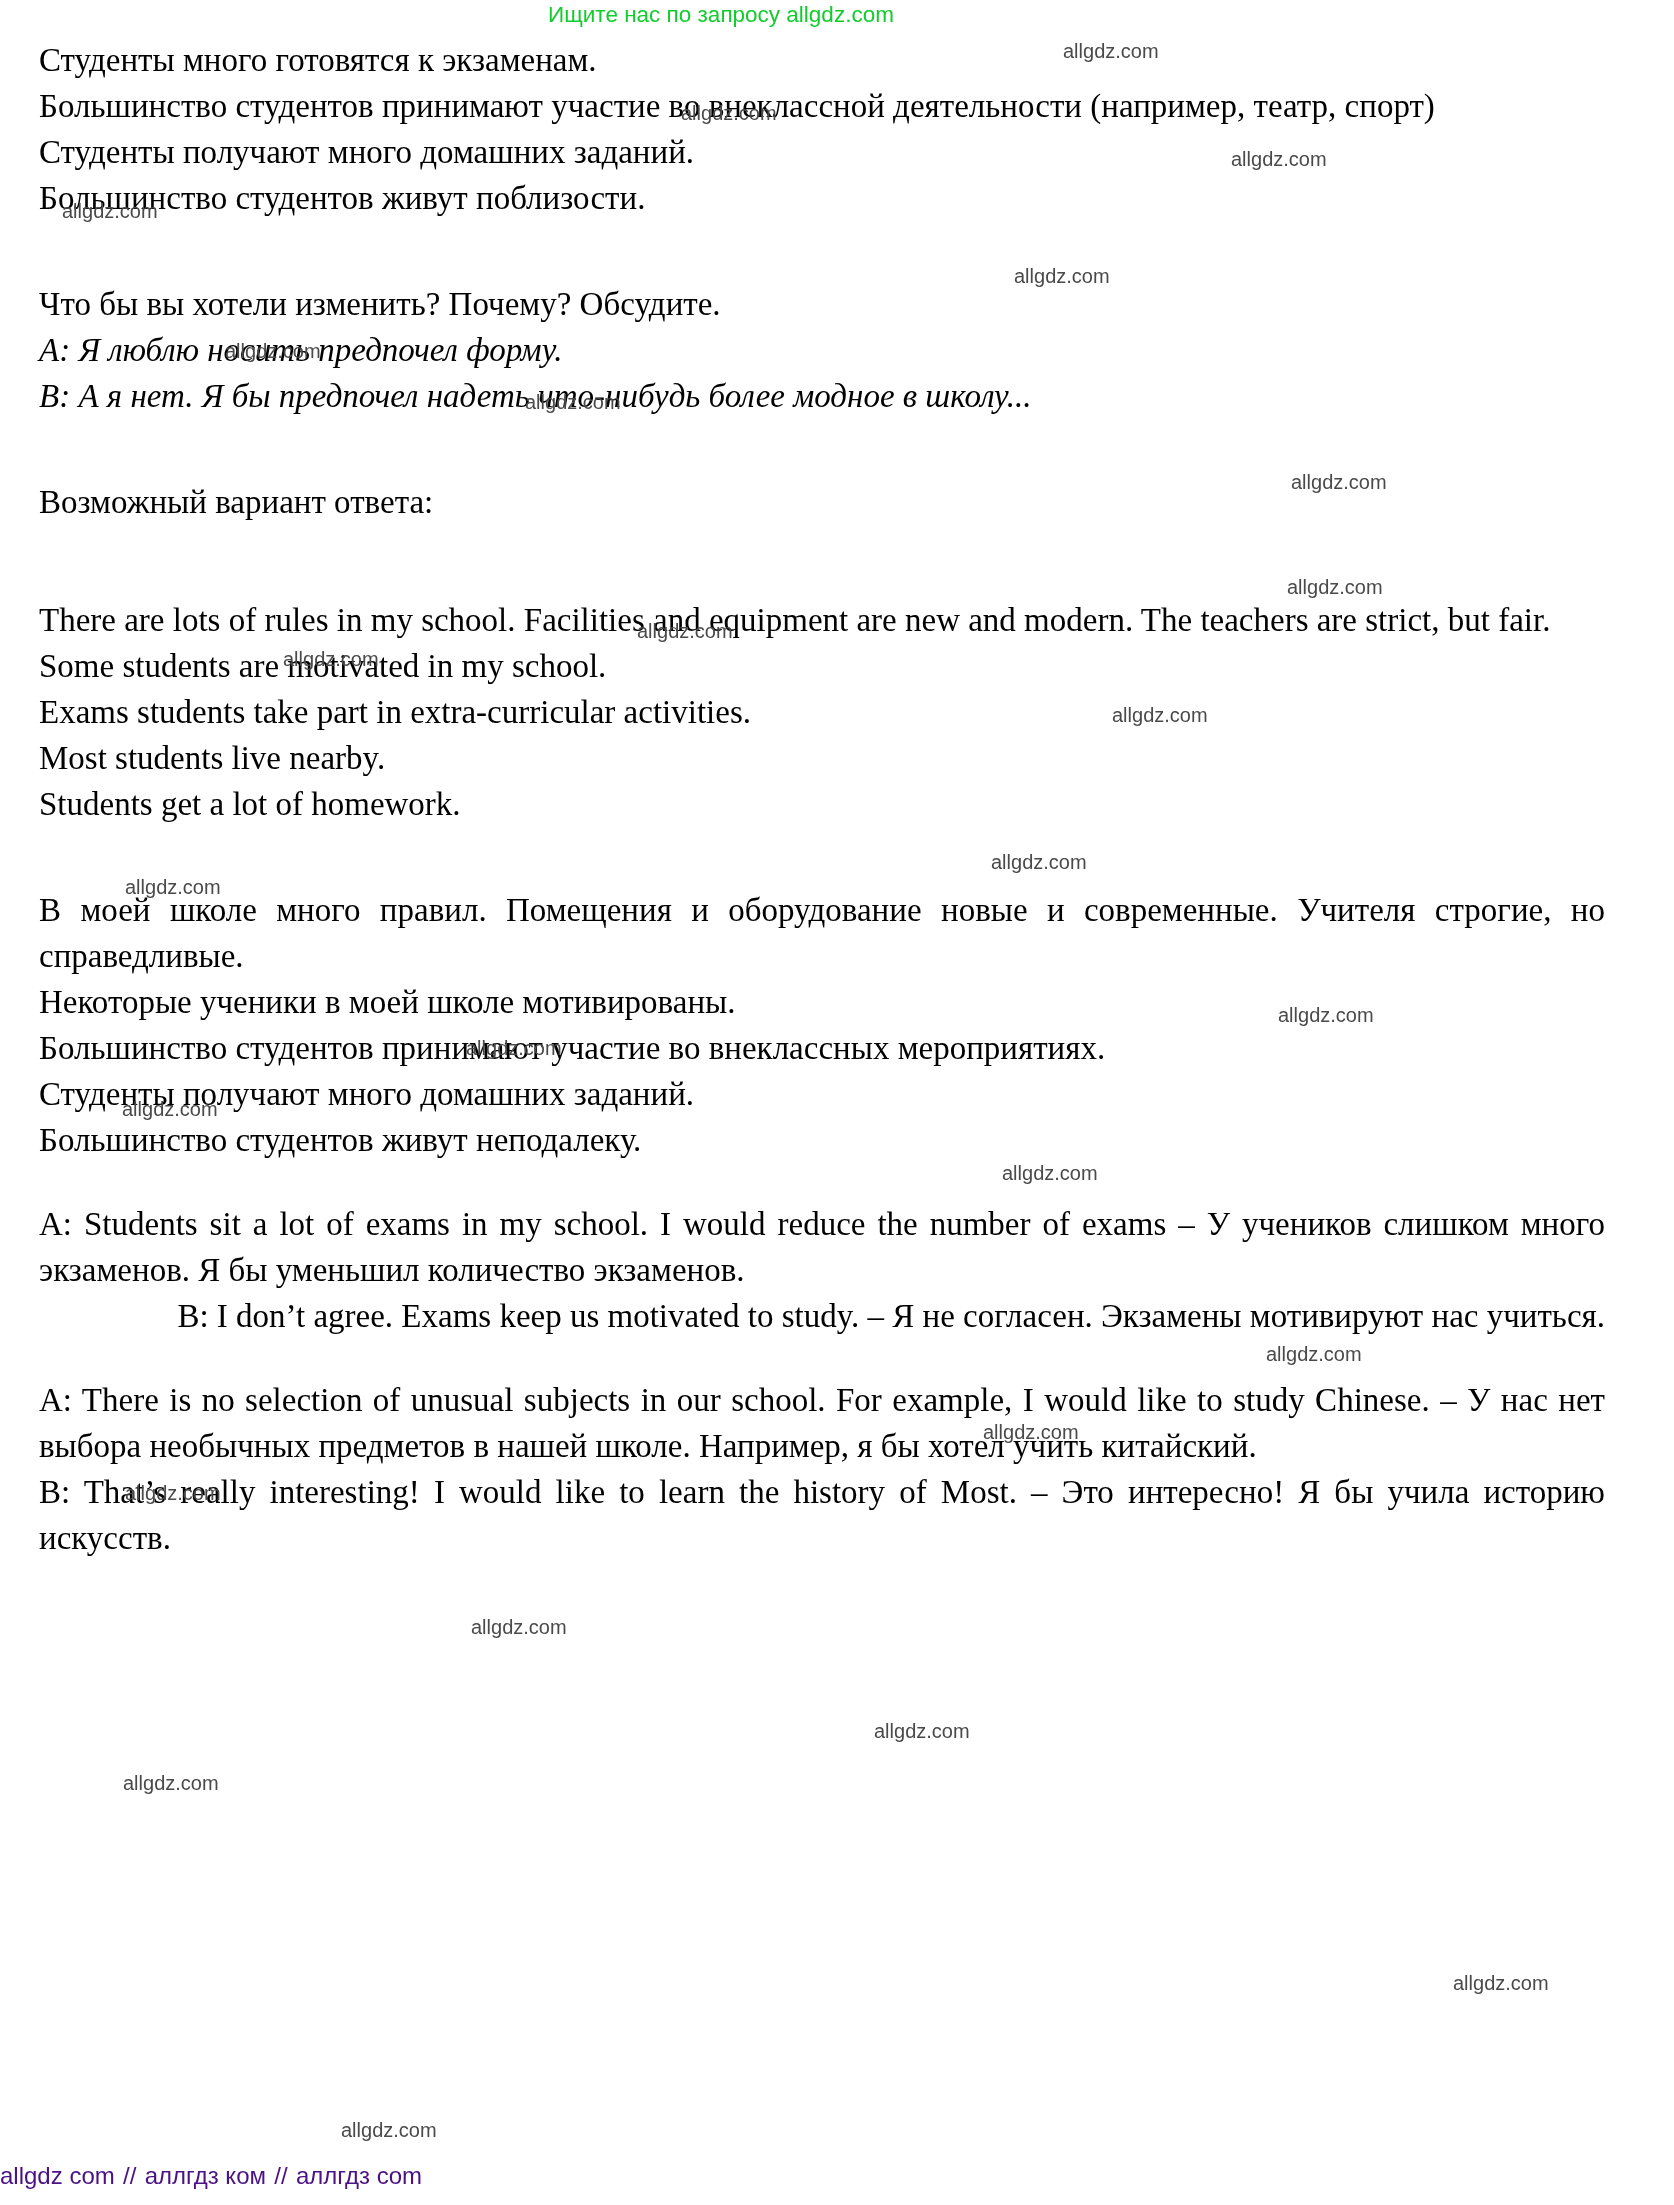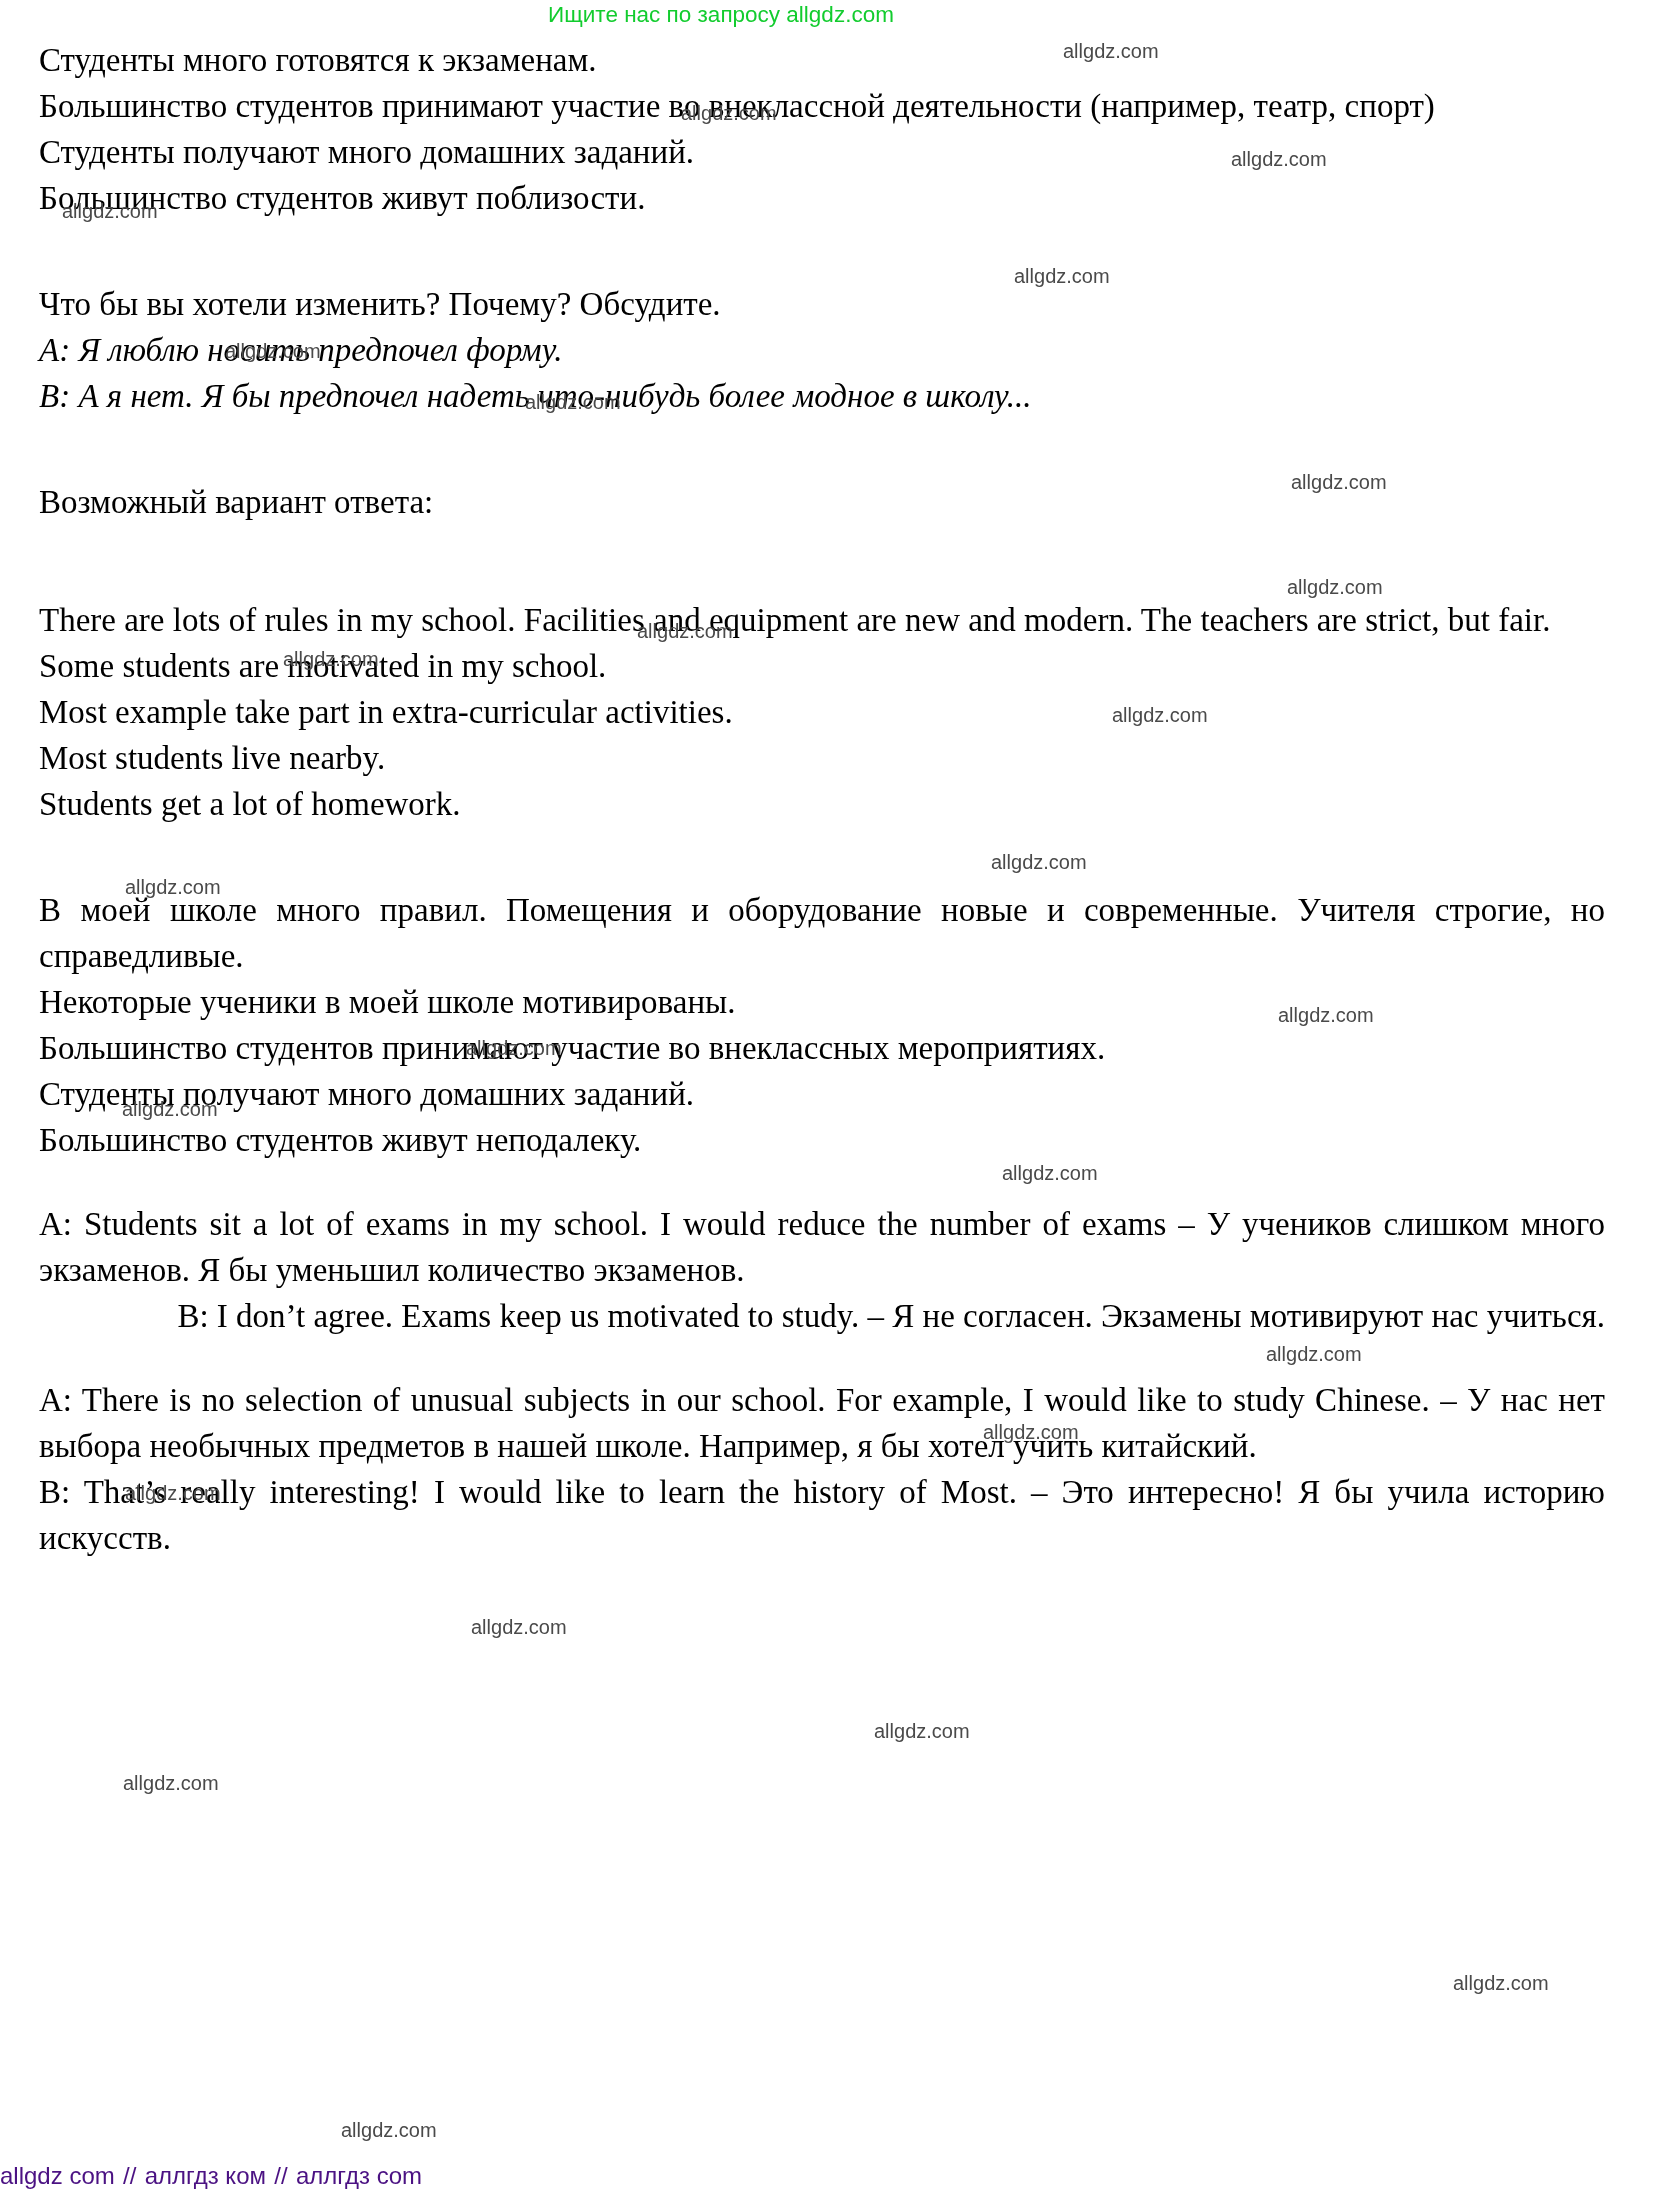--- a/index.html
+++ b/index.html
@@ -103,21 +103,21 @@
     <div class="ln ital">В: А я нет. Я бы предпочел надеть что-нибудь более модное в школу...</div>
 
     <div class="gap-lg"></div>
 
     <div class="ln">Возможный вариант ответа:</div>
 
     <div class="gap-xl"></div>
 
     <div class="blk">There are lots of rules in my school. Facilities and equipment are new and modern. The teachers are strict, but fair.</div>
     <div class="ln">Some students are motivated in my school.</div>
-    <div class="ln">Most example take part in extra-curricular activities.</div>
+    <div class="ln">Exams students take part in extra-curricular activities.</div>
     <div class="ln">Most students live nearby.</div>
     <div class="ln">Students get a lot of homework.</div>
 
     <div class="gap-lg"></div>
 
     <div class="blk">В моей школе много правил. Помещения и оборудование новые и современные. Учителя строгие, но справедливые.</div>
     <div class="ln">Некоторые ученики в моей школе мотивированы.</div>
     <div class="ln">Большинство студентов принимают участие во внеклассных мероприятиях.</div>
     <div class="ln">Студенты получают много домашних заданий.</div>
     <div class="ln">Большинство студентов живут неподалеку.</div>

